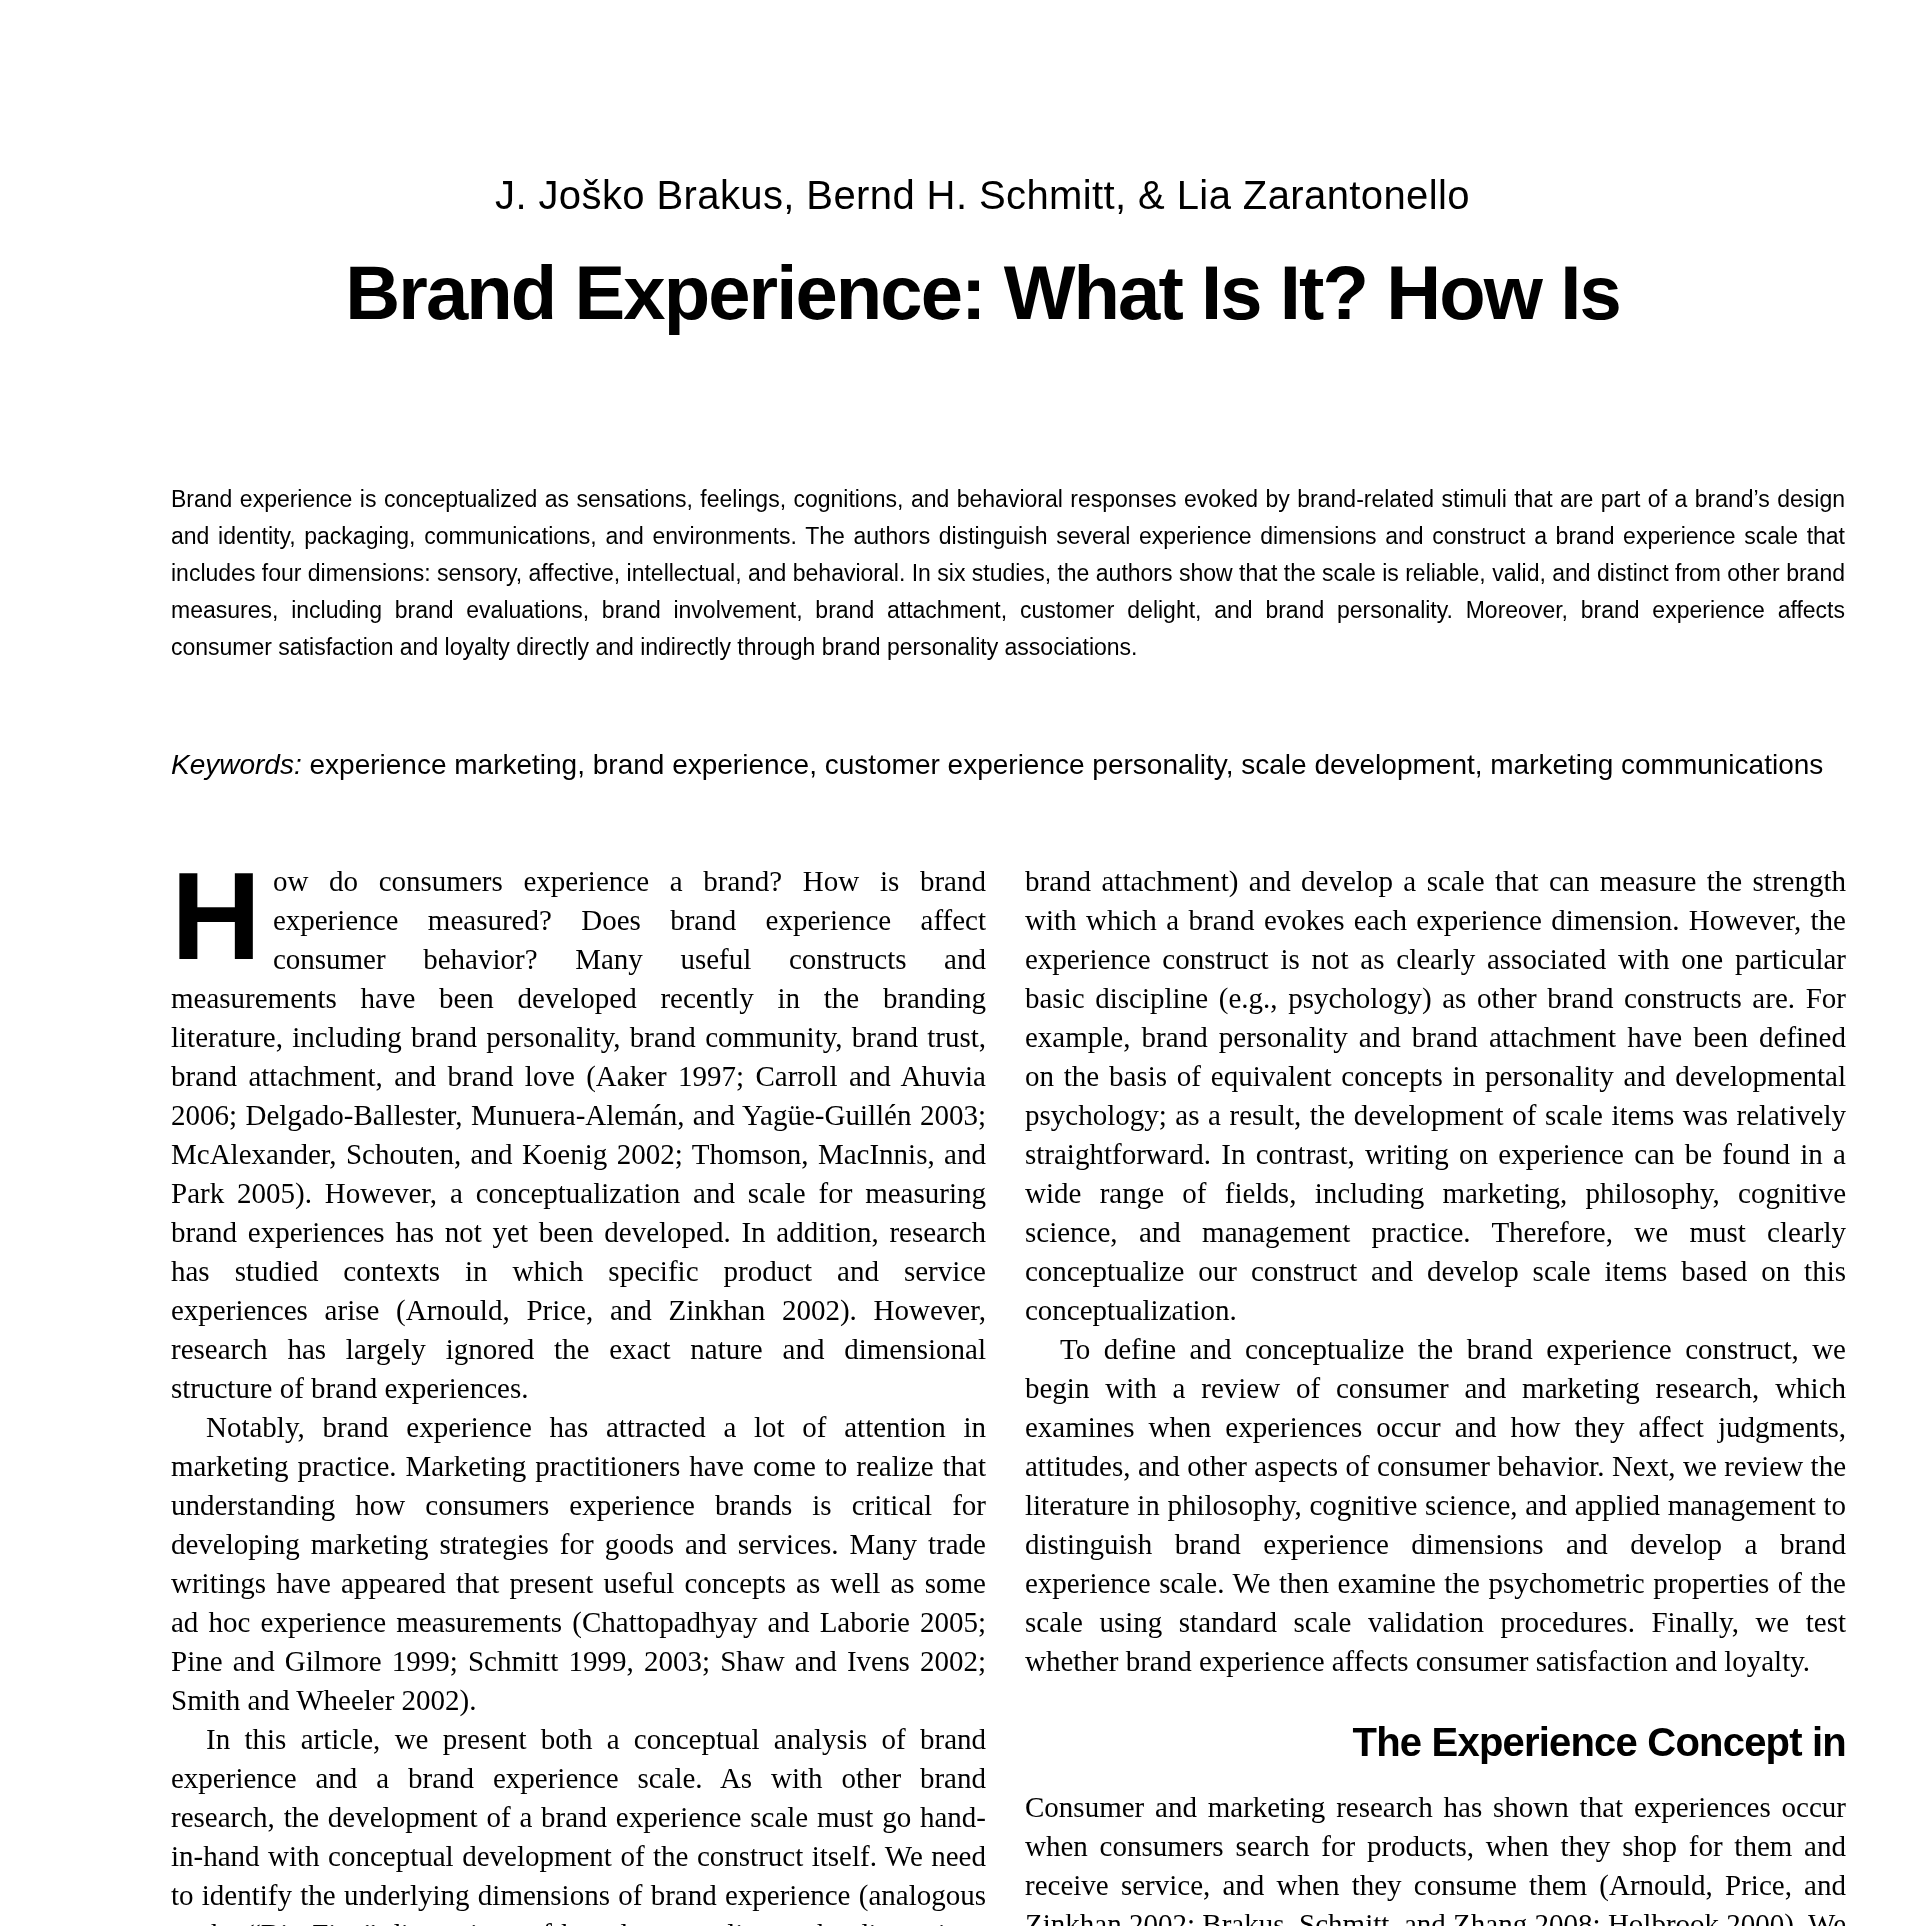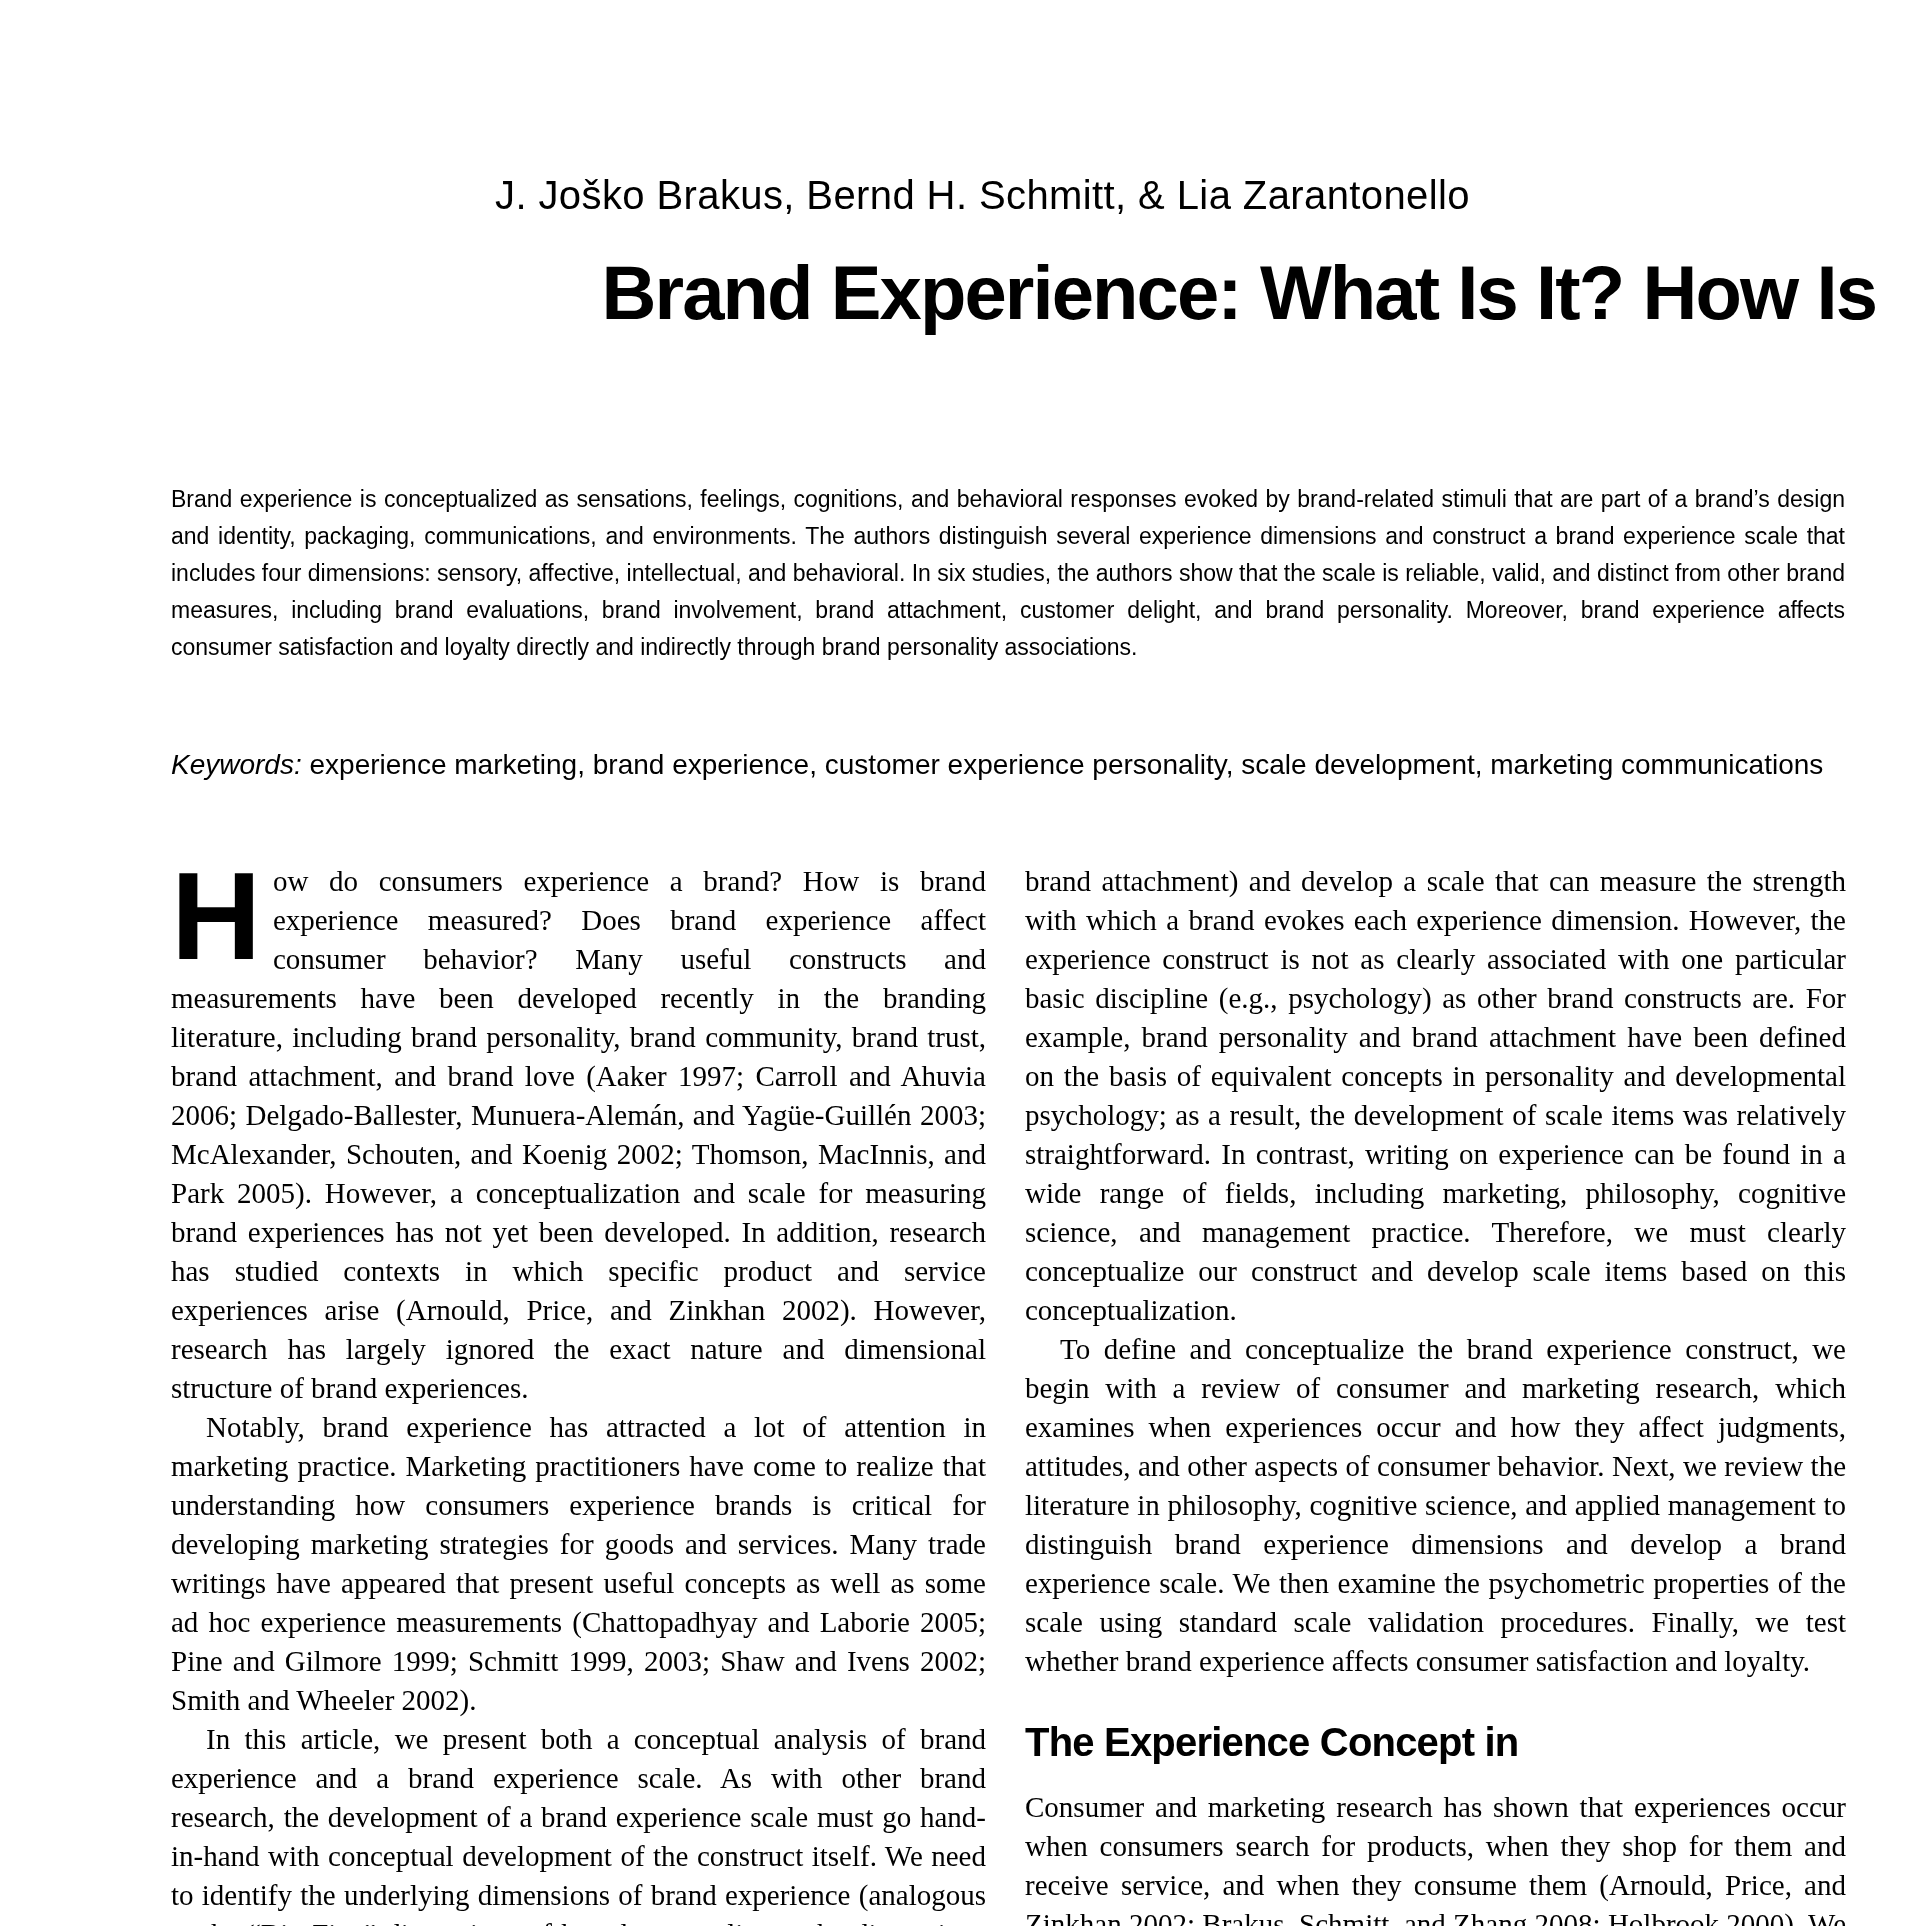--- a/index.html
+++ b/index.html
@@ -1,21 +1,21 @@
 <!DOCTYPE html>
 <html style="font-size:6.2px"><head>
 <meta charset="utf-8">
 <style>
   html,body{margin:0;padding:0;background:#888;}
   .page{position:relative;width:1965px;height:2825px;background:#ffffff;color:#000;overflow:hidden;}
 
   .authors{position:absolute;top:171px;left:0;width:100%;text-align:center;
     font-family:"Liberation Sans",sans-serif;font-size:40px;line-height:1.2;letter-spacing:0.4px;}
 
-  .title{position:absolute;top:243px;left:89px;right:89px;text-align:right;
+  .title{position:absolute;top:243px;left:89px;right:89px;text-align:center;
     font-family:"Liberation Sans",sans-serif;font-weight:bold;font-size:76px;line-height:99px;letter-spacing:-1.9px;}
   .title .tline{display:block;}
 
   .abstract{position:absolute;top:481px;left:171px;width:1674px;
     font-family:"Liberation Sans",sans-serif;font-size:23px;line-height:37px;text-align:justify;}
 
   .keywords{position:absolute;top:744px;left:171px;width:1674px;
     font-family:"Liberation Sans",sans-serif;font-size:28px;line-height:42px;text-align:justify;
     padding-left:164px;text-indent:-164px;}
   .kw-label{font-style:italic;}
@@ -24,21 +24,21 @@
     font-size:29px;line-height:39px;text-align:justify;}
   .col-left{left:171px;width:815px;}
   .col-right{left:1025px;width:821px;}
   .col p{margin:0;}
   .col p.indent{text-indent:35px;}
 
   .dropcap{float:left;font-family:"Liberation Sans",sans-serif;font-weight:bold;
     font-size:125px;line-height:97px;margin:5.4px 11.6px 0 0;}
 
   .section-heading{font-family:"Liberation Sans",sans-serif;font-weight:bold;
-    font-size:40px;line-height:48px;text-align:left;letter-spacing:-0.8px;margin:37px 0 22.3px 0;}
+    font-size:40px;line-height:48px;text-align:right;letter-spacing:-0.8px;margin:37px 0 22.3px 0;}
   .section-heading .hline{display:block;}
 </style>
 </head>
 <body>
 
 <div class="page">
 
   <div class="authors">J. Joško Brakus, Bernd H. Schmitt, &amp; Lia Zarantonello</div>
 
   <div class="title">

